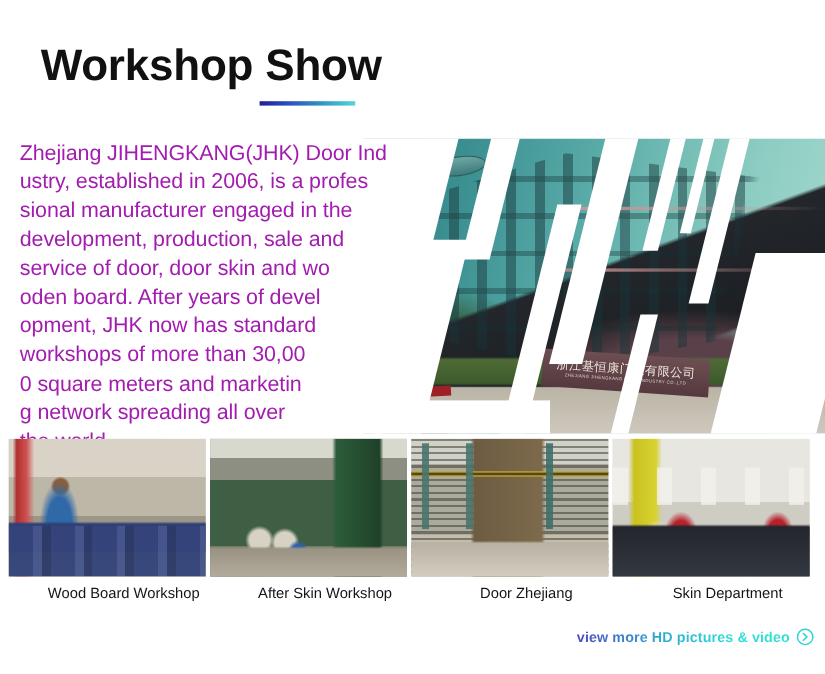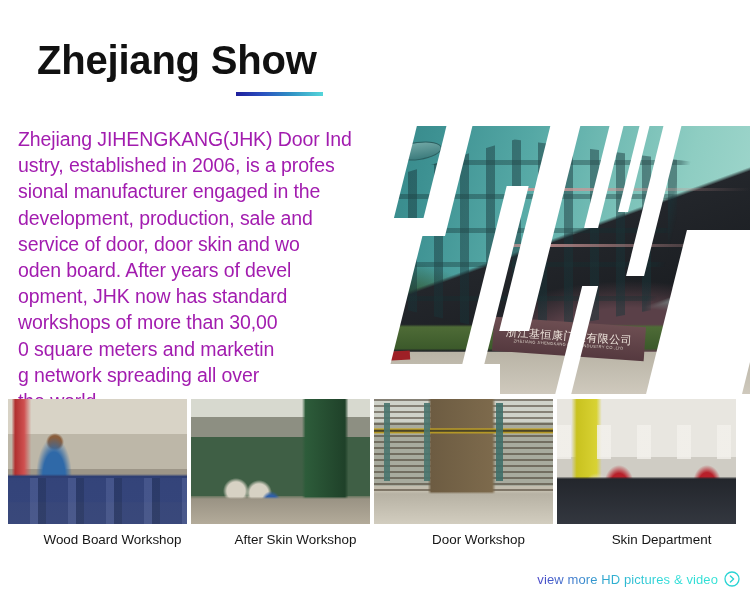--- a/index.html
+++ b/index.html
@@ -284,41 +284,41 @@
     position: absolute;
     right: 10px;
     top: 571px;
     display: flex;
     align-items: center;
     gap: 6px;
     cursor: pointer;
   }
   #viewmore-text {
     font-size: 13px;
-    font-weight: normal;
+    font-weight: bold;
     letter-spacing: .1px;
     white-space: nowrap;
     background: linear-gradient(to right, #4a46c8 0%, #2fa8cf 38%, #2ddcd8 72%, #31e0d4 100%);
     -webkit-background-clip: text;
             background-clip: text;
     -webkit-text-fill-color: transparent;
     color: #2ddcd8;
   }
   #viewmore-arrow {
     width: 16px;
     height: 16px;
     flex: 0 0 16px;
   }
 </style>
 </head>
 <body>
 
 <div id="page">
 
-  <div id="title">Zhejiang Show</div>
+  <div id="title">Workshop Show</div>
   <div id="title-rule"></div>
 
   <div id="hero">
     <div id="hero-photo"></div>
     <div id="hero-windows"></div>
     <div id="hero-bands"></div>
     <div id="hero-roof-drum"></div>
     <div id="hero-banner"></div>
     <div id="hero-sign">
       <div id="hero-sign-cn">浙江基恒康门业有限公司</div>
@@ -353,21 +353,21 @@
   <div id="thumbs">
     <div class="thumb t1"></div>
     <div class="thumb t2"></div>
     <div class="thumb t3"></div>
     <div class="thumb t4"></div>
   </div>
 
   <div id="captions">
     <div class="caption">Wood Board Workshop</div>
     <div class="caption">After Skin Workshop</div>
-    <div class="caption">Door Workshop</div>
+    <div class="caption">Door Zhejiang</div>
     <div class="caption">Skin Department</div>
   </div>
 
   <div id="viewmore">
     <span id="viewmore-text">view more HD pictures &amp; video</span>
     <span id="viewmore-arrow">
       <svg width="16" height="16" viewBox="0 0 16 16">
         <circle cx="8" cy="8" r="7" fill="none" stroke="#2ad4d4" stroke-width="1.3"></circle>
         <path d="M6.4 4.9 L9.6 8 L6.4 11.1" fill="none" stroke="#2ad4d4" stroke-width="1.4" stroke-linecap="round" stroke-linejoin="round"></path>
       </svg>

